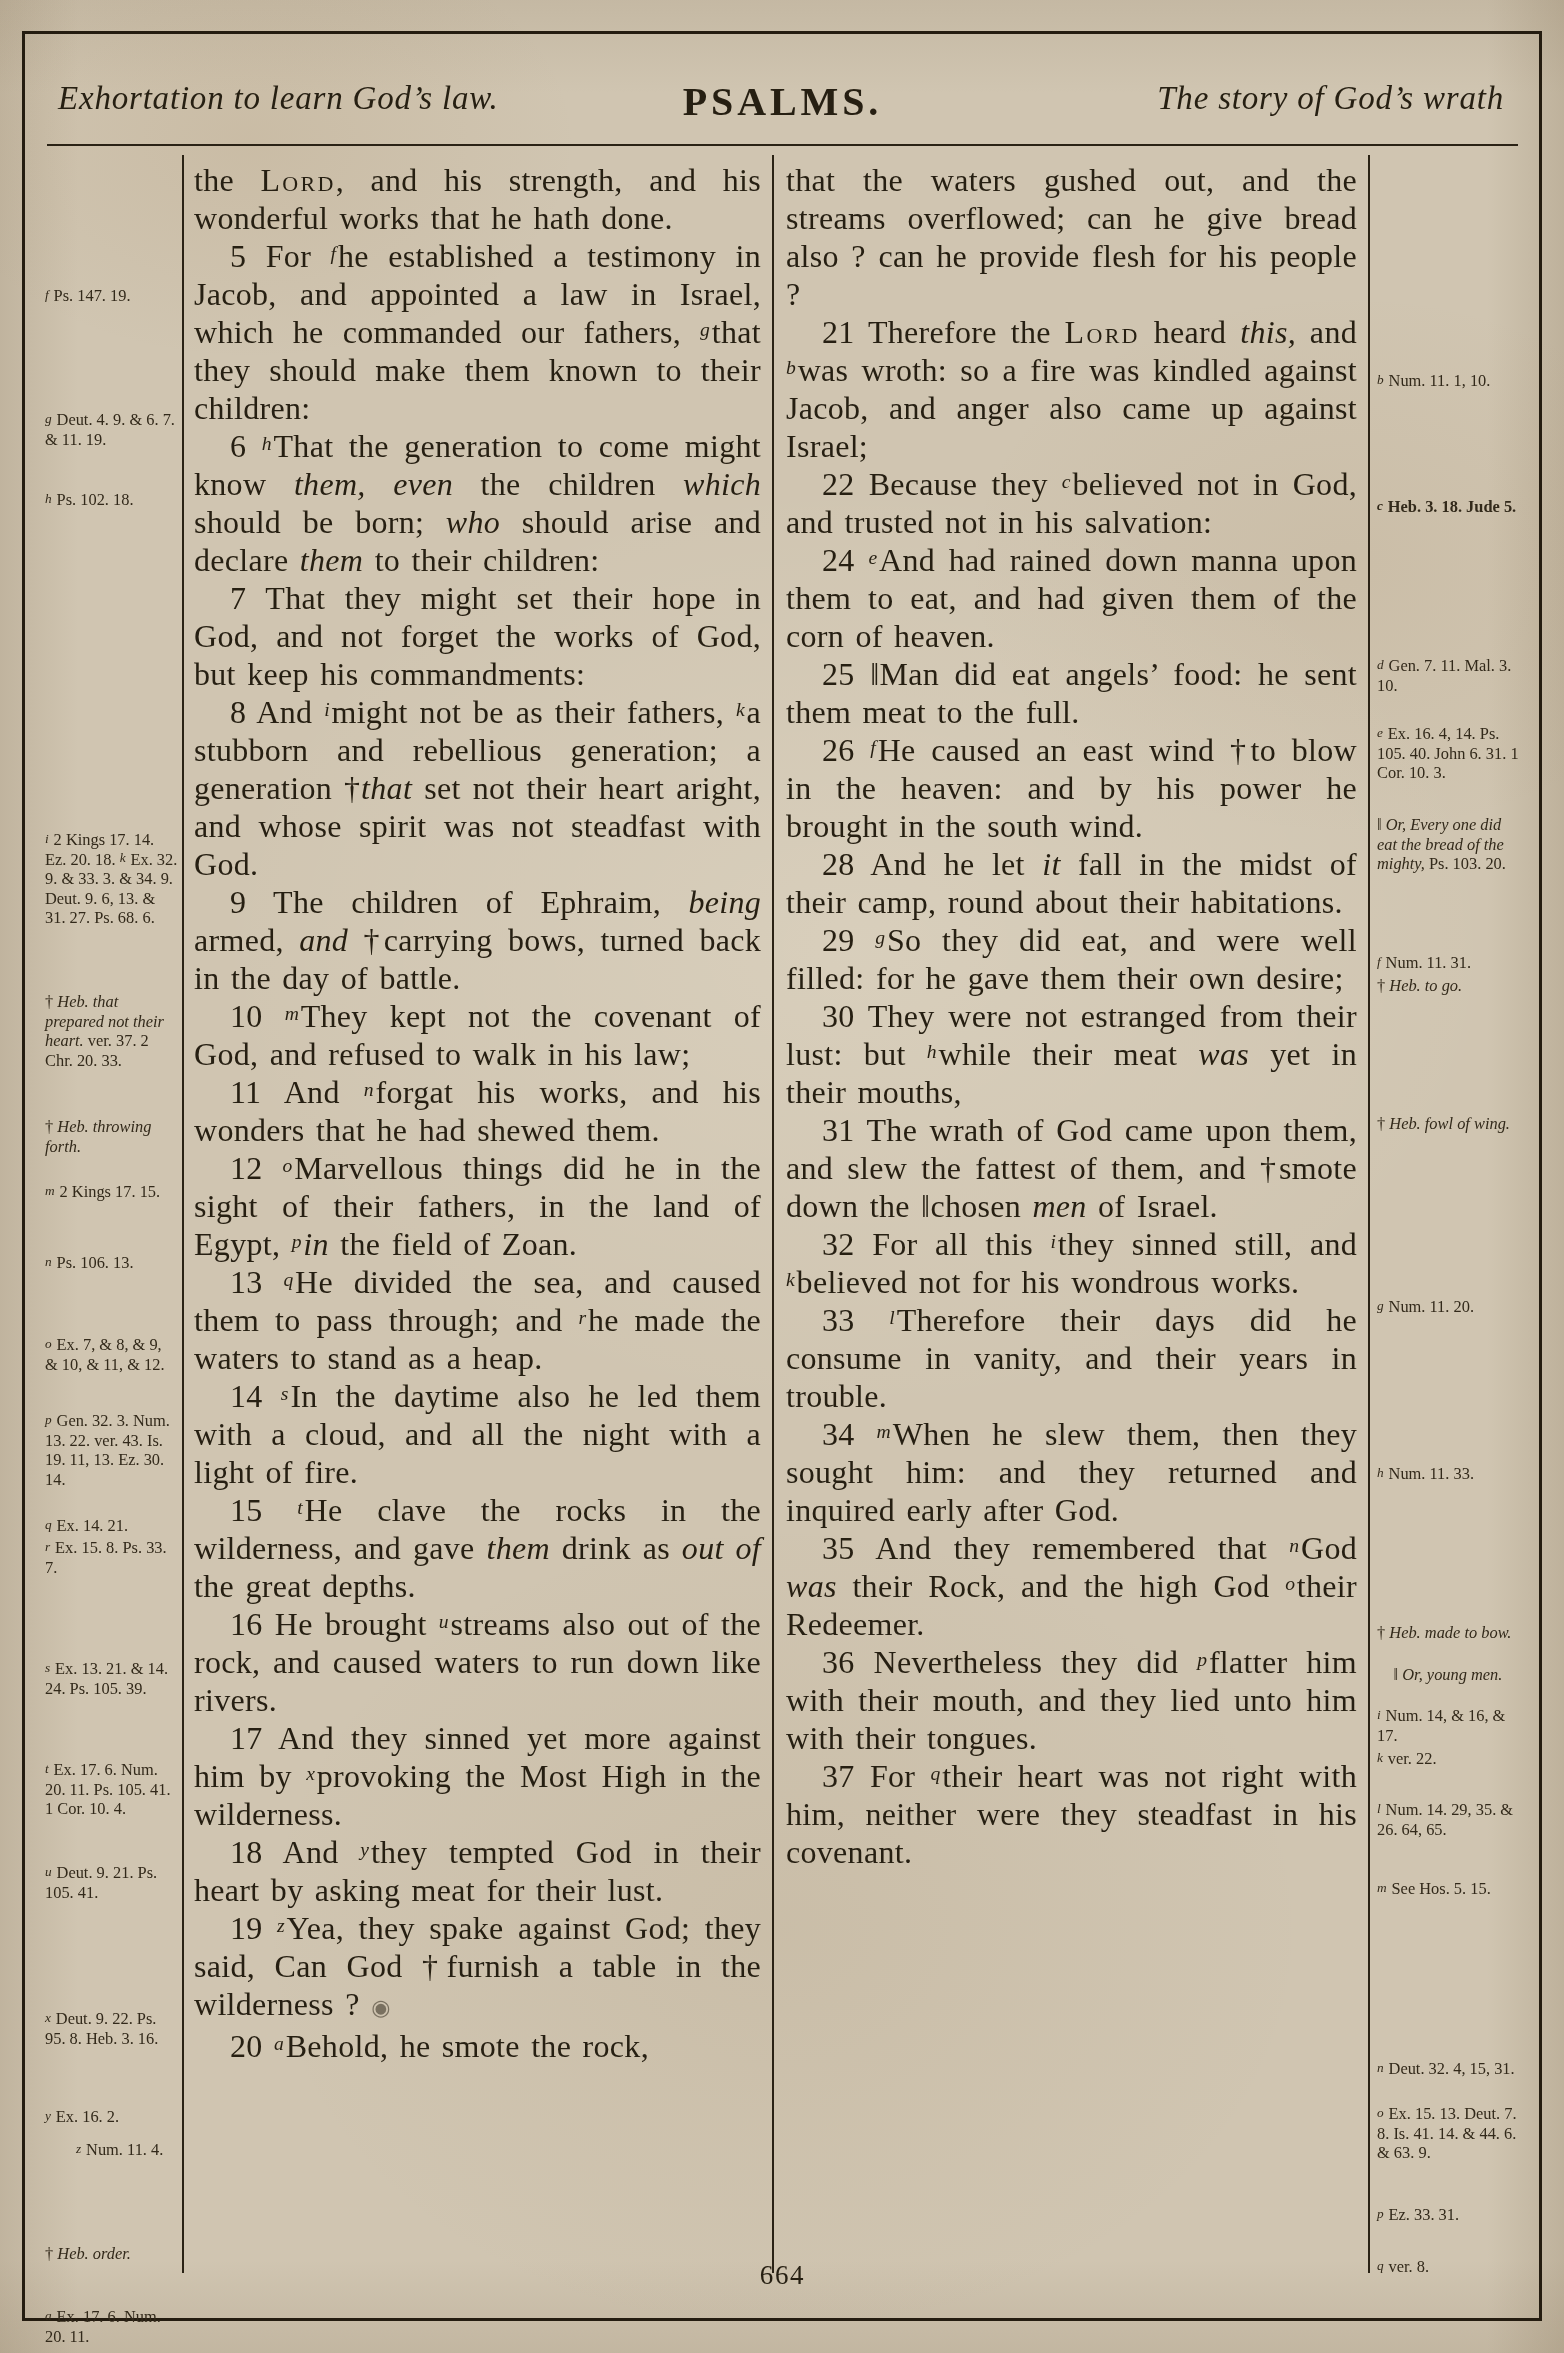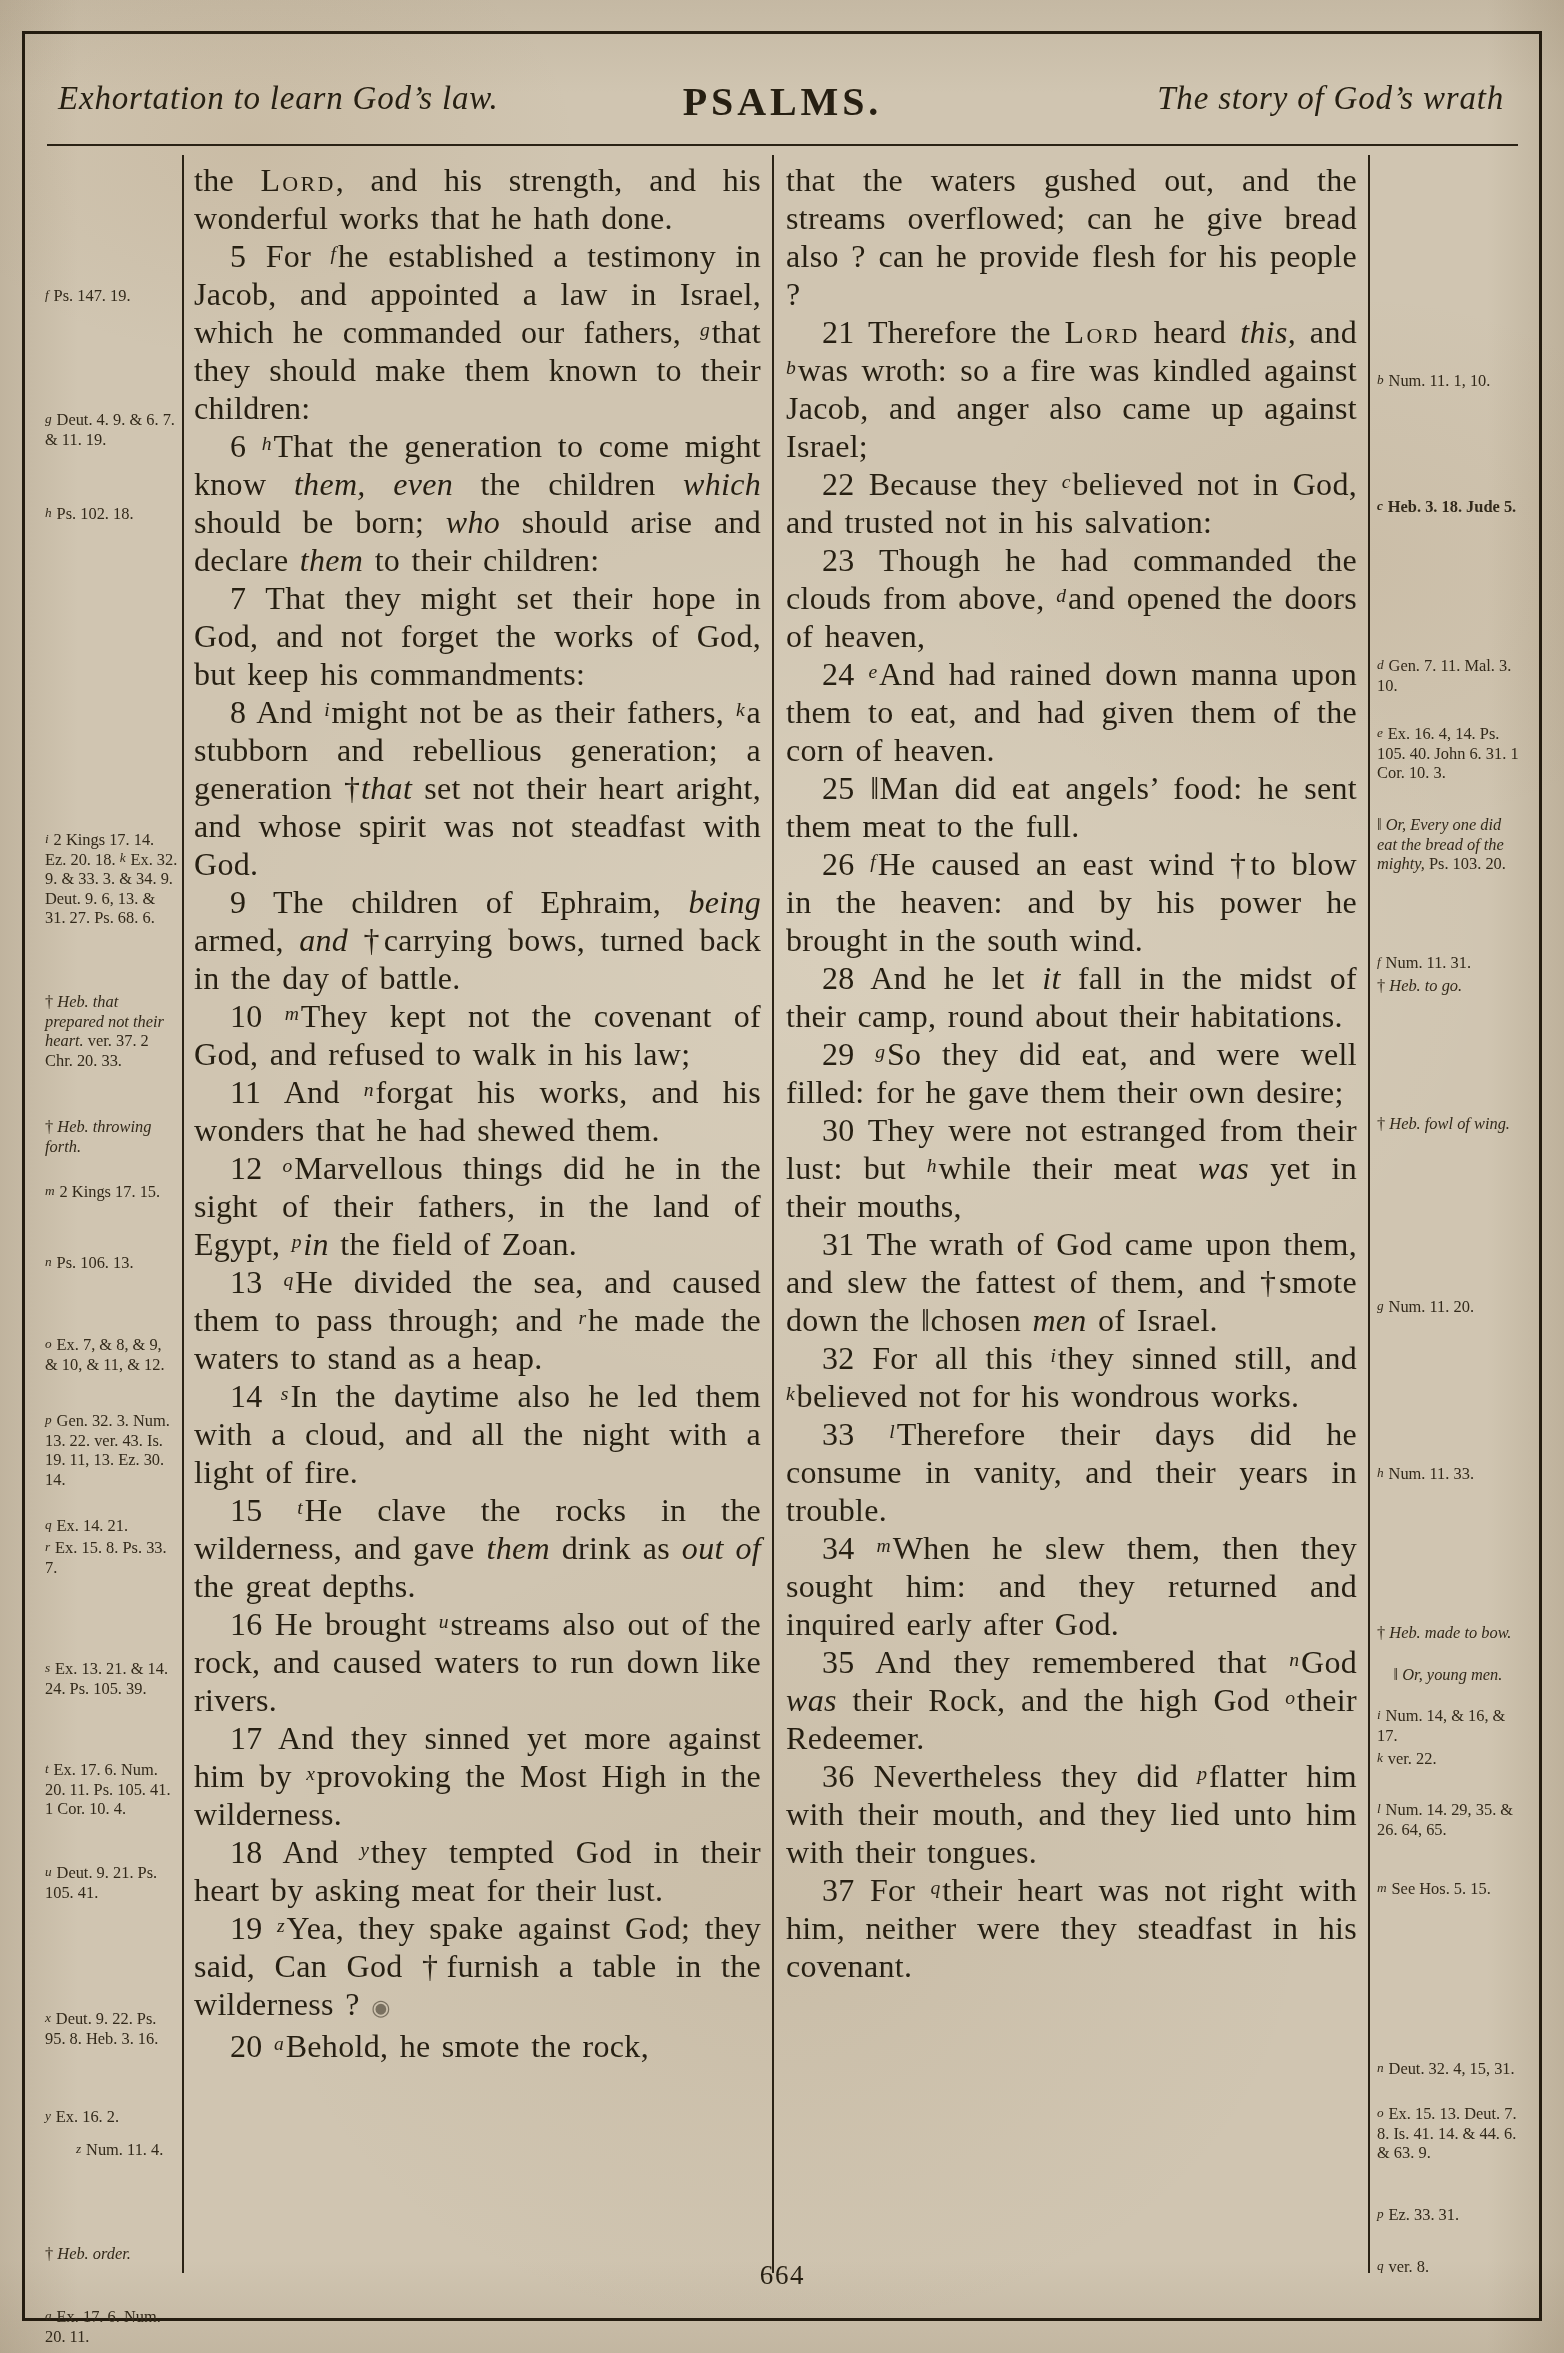--- a/index.html
+++ b/index.html
@@ -83,21 +83,21 @@
 
   <div class="header-rule"></div>
 
   <div class="vrule v1"></div>
   <div class="vrule v2"></div>
   <div class="vrule v3"></div>
 
   <div class="notes-col" id="notes-left">
       <div class="note" style="top: 125px;"><sup class="ref">f</sup> Ps. 147. 19.</div>
       <div class="note" style="top: 249px;"><sup class="ref">g</sup> Deut. 4. 9. &amp; 6. 7. &amp; 11. 19.</div>
-      <div class="note" style="top: 343px;"><sup class="ref">h</sup> Ps. 102. 18.</div>
+      <div class="note" style="top: 329px;"><sup class="ref">h</sup> Ps. 102. 18.</div>
       <div class="note" style="top: 669px;"><sup class="ref">i</sup> 2 Kings 17. 14. Ez. 20. 18. <sup class="ref">k</sup> Ex. 32. 9. &amp; 33. 3. &amp; 34. 9. Deut. 9. 6, 13. &amp; 31. 27. Ps. 68. 6.</div>
       <div class="note" style="top: 831px;">† <em>Heb. that prepared not their heart.</em> ver. 37. 2 Chr. 20. 33.</div>
       <div class="note" style="top: 956px;">† <em>Heb. throwing forth.</em></div>
       <div class="note" style="top: 1021px;"><sup class="ref">m</sup> 2 Kings 17. 15.</div>
       <div class="note" style="top: 1092px;"><sup class="ref">n</sup> Ps. 106. 13.</div>
       <div class="note" style="top: 1174px;"><sup class="ref">o</sup> Ex. 7, &amp; 8, &amp; 9, &amp; 10, &amp; 11, &amp; 12.</div>
       <div class="note" style="top: 1250px;"><sup class="ref">p</sup> Gen. 32. 3. Num. 13. 22. ver. 43. Is. 19. 11, 13. Ez. 30. 14.</div>
       <div class="note" style="top: 1355px;"><sup class="ref">q</sup> Ex. 14. 21.</div>
       <div class="note" style="top: 1377px;"><sup class="ref">r</sup> Ex. 15. 8. Ps. 33. 7.</div>
       <div class="note" style="top: 1498px;"><sup class="ref">s</sup> Ex. 13. 21. &amp; 14. 24. Ps. 105. 39.</div>
@@ -125,21 +125,20 @@
       <p class="verse">16 He brought <sup class="ref">u</sup>streams also out of the rock, and caused waters to run down like rivers.</p>
       <p class="verse">17 And they sinned yet more against him by <sup class="ref">x</sup>provoking the Most High in the wilderness.</p>
       <p class="verse">18 And <sup class="ref">y</sup>they tempted God in their heart by asking meat for their lust.</p>
       <p class="verse">19 <sup class="ref">z</sup>Yea, they spake against God; they said, Can God †furnish a table in the wilderness ? <span class="orn">◉</span></p>
       <p class="verse">20 <sup class="ref">a</sup>Behold, he smote the rock,</p>
     </div>
   <div class="main-col" id="col-right">
       <p class="verse cont">that the waters gushed out, and the streams overflowed; can he give bread also ? can he provide flesh for his people ?</p>
       <p class="verse">21 Therefore the <span class="sc">Lord</span> heard <em>this,</em> and <sup class="ref">b</sup>was wroth: so a fire was kindled against Jacob, and anger also came up against Israel;</p>
       <p class="verse">22 Because they <sup class="ref">c</sup>believed not in God, and trusted not in his salvation:</p>
-      <p class="verse">23 Though he had commanded the clouds from above, <sup class="ref">d</sup>and opened the doors of heaven,</p>
       <p class="verse">24 <sup class="ref">e</sup>And had rained down manna upon them to eat, and had given them of the corn of heaven.</p>
       <p class="verse">25 ‖Man did eat angels’ food: he sent them meat to the full.</p>
       <p class="verse">26 <sup class="ref">f</sup>He caused an east wind †to blow in the heaven: and by his power he brought in the south wind.</p>
       <p class="verse">28 And he let <em>it</em> fall in the midst of their camp, round about their habitations.</p>
       <p class="verse">29 <sup class="ref">g</sup>So they did eat, and were well filled: for he gave them their own desire;</p>
       <p class="verse">30 They were not estranged from their lust: but <sup class="ref">h</sup>while their meat <em>was</em> yet in their mouths,</p>
       <p class="verse">31 The wrath of God came upon them, and slew the fattest of them, and †smote down the ‖chosen <em>men</em> of Israel.</p>
       <p class="verse">32 For all this <sup class="ref">i</sup>they sinned still, and <sup class="ref">k</sup>believed not for his wondrous works.</p>
       <p class="verse">33 <sup class="ref">l</sup>Therefore their days did he consume in vanity, and their years in trouble.</p>
       <p class="verse">34 <sup class="ref">m</sup>When he slew them, then they sought him: and they returned and inquired early after God.</p>

